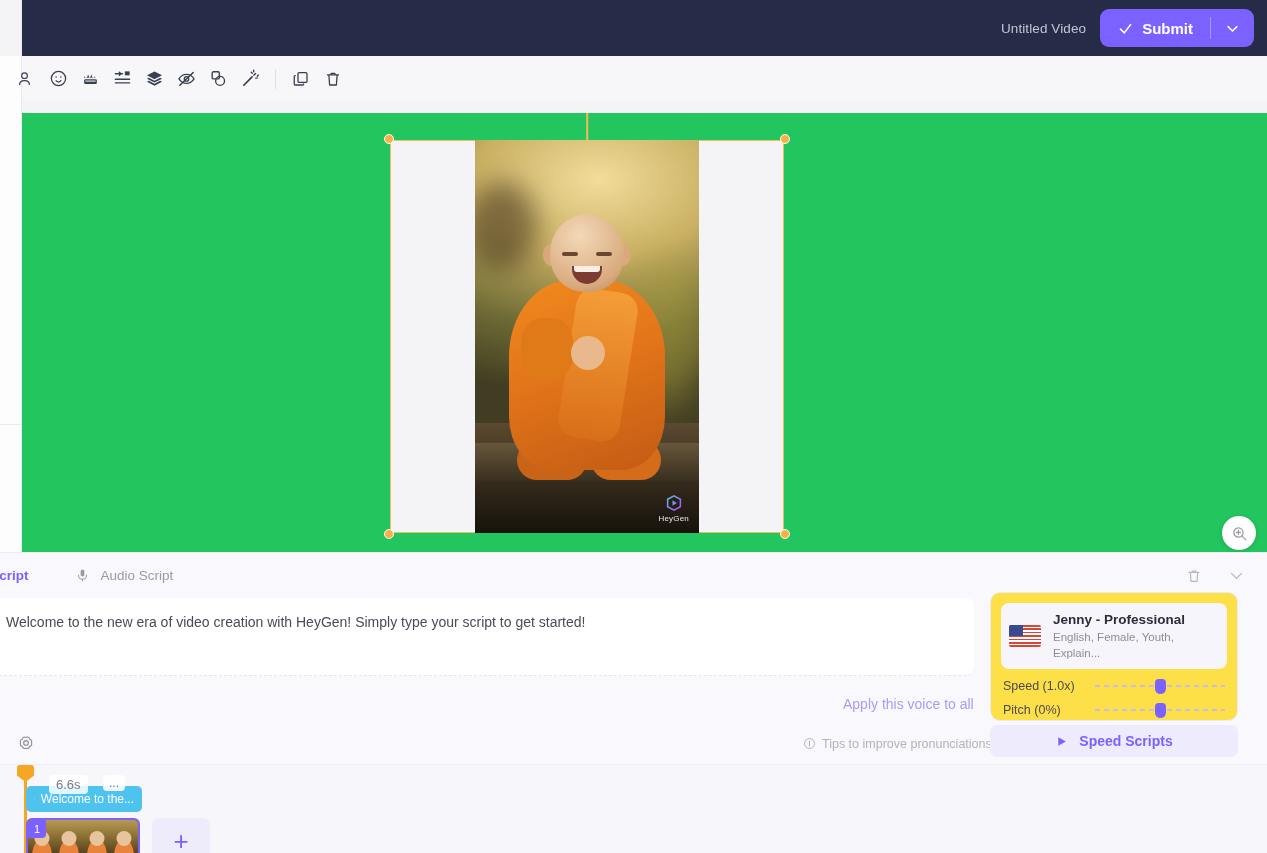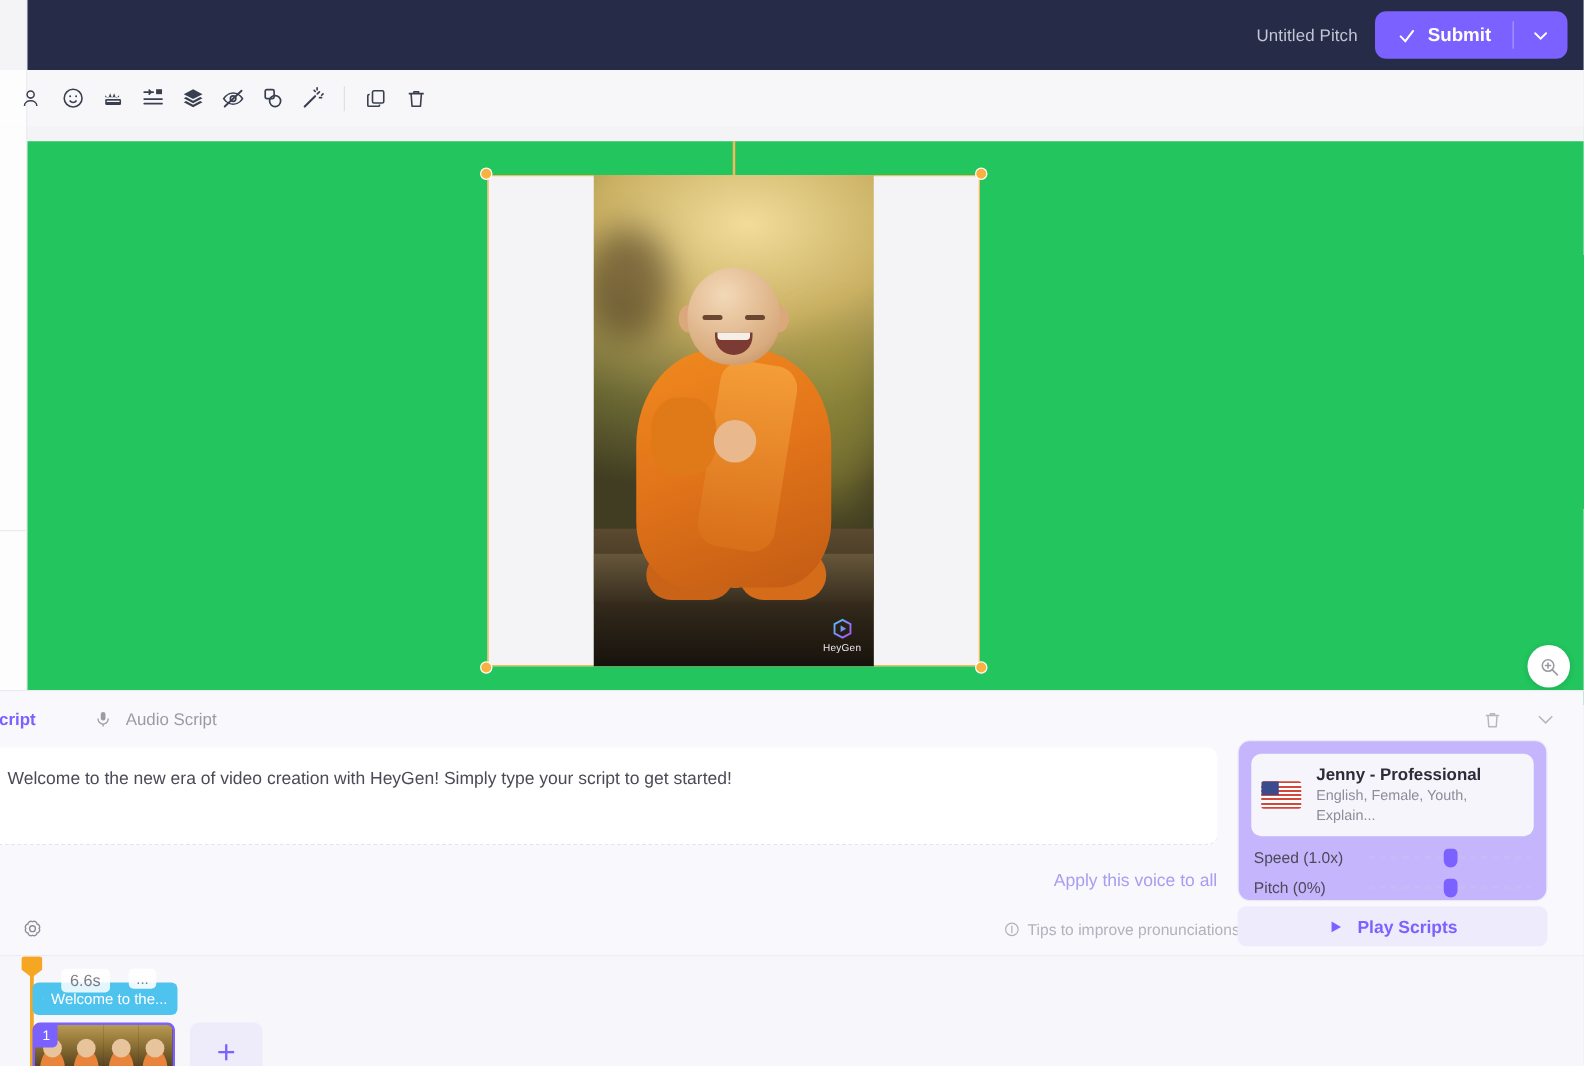--- a/index.html
+++ b/index.html
@@ -172,21 +172,21 @@
   .ai-icon { margin-left: 17px; color: #8d8d99; cursor: pointer; display:flex; }
   .tips {
     position: absolute; left: 803px; top: 50%; transform: translateY(-50%);
     display: flex; align-items: center; gap: 6px;
     color: #b2b2bd; font-size: 12.5px; cursor: pointer;
   }
 
   
   .voice-card {
     position: absolute; left: 990px; top: 592px; width: 248px; height: 129px;
-    background: #c4b5fd; border: 1px solid #eceaf8; border-radius: 10px;
+    background: #fde047; border: 1px solid #eceaf8; border-radius: 10px;
     padding: 10px;
   }
   .voice-row {
     display: flex; align-items: center; gap: 12px;
     background: #f6f5fc; border-radius: 8px; padding: 8px 8px;
   }
   .flag {
     width: 32px; height: 22px; border-radius: 2px; flex: none;
     background:
       repeating-linear-gradient(#d4483b 0 1.7px, #ffffff 1.7px 3.4px);
@@ -282,21 +282,21 @@
     color: #7b61ff; font-size: 26px; cursor: pointer; line-height: 1;
   }
 </style>
 </head>
 <body>
 
 <div id="app">
 
   <div class="topbar-left-stub"></div>
   <div class="topbar">
-    <span class="video-title">Untitled Pitch</span>
+    <span class="video-title">Untitled Video</span>
     <div class="btn-submit">
       <span class="main">
         <svg width="15" height="15" viewBox="0 0 24 24" fill="none" stroke="currentColor" stroke-width="2.6" stroke-linecap="round">
             <polyline points="4,13 10,19 20,6"></polyline>
           </svg>
         <span>Submit</span>
       </span>
       <span class="sep"></span>
       <span class="caret">
         <svg width="15" height="15" viewBox="0 0 24 24" fill="none" stroke="currentColor" stroke-width="2.4" stroke-linecap="round">
@@ -504,21 +504,21 @@
       <span class="slider-track">
           <span class="slider-thumb"></span>
         </span>
     </div>
   </div>
 
   <div class="play-scripts">
     <svg width="13" height="13" viewBox="0 0 24 24" fill="currentColor">
         <polygon points="6,4 20,12 6,20"></polygon>
       </svg>
-    <span>Play Scripts</span>
+    <span>Speed Scripts</span>
   </div>
 
   <div class="timeline">
     <div class="playhead-line"></div>
     <div class="playhead-flag"></div>
 
     <div class="text-clip">
       <svg width="12" height="12" viewBox="0 0 24 24" fill="none" stroke="currentColor" stroke-width="2">
           <path d="M3 3h4M3 3v4M21 3h-4M21 3v4M3 21h4M3 21v-4M21 21h-4M21 21v-4" stroke-linecap="round"></path>
           <path d="M8.5 8.5h7M12 8.5v7" stroke-linecap="round"></path>

